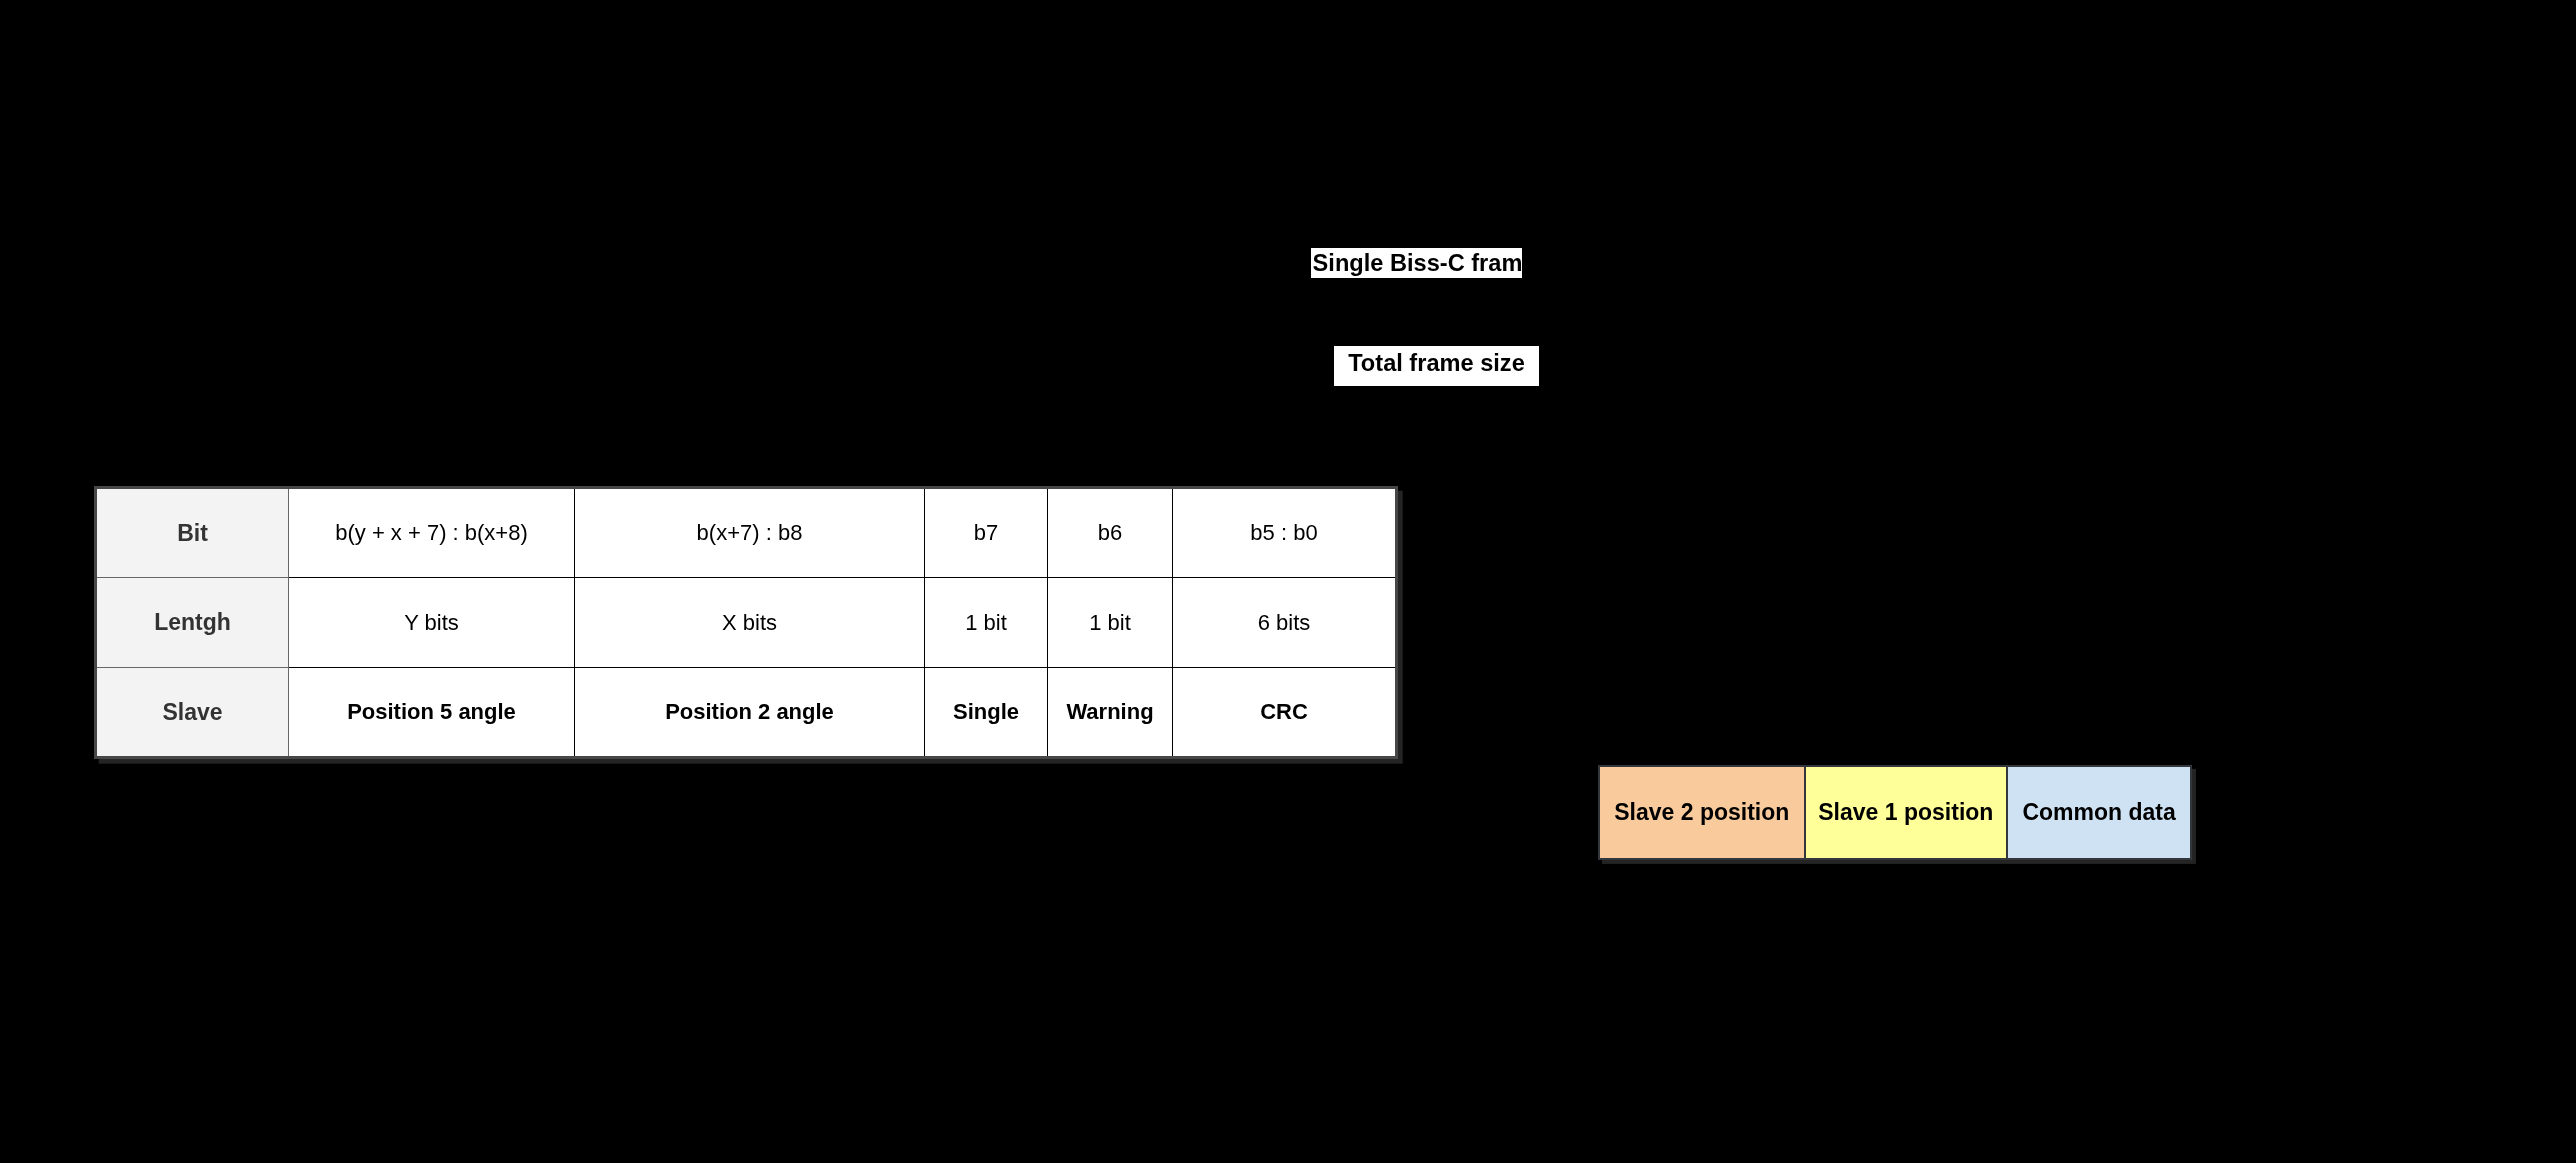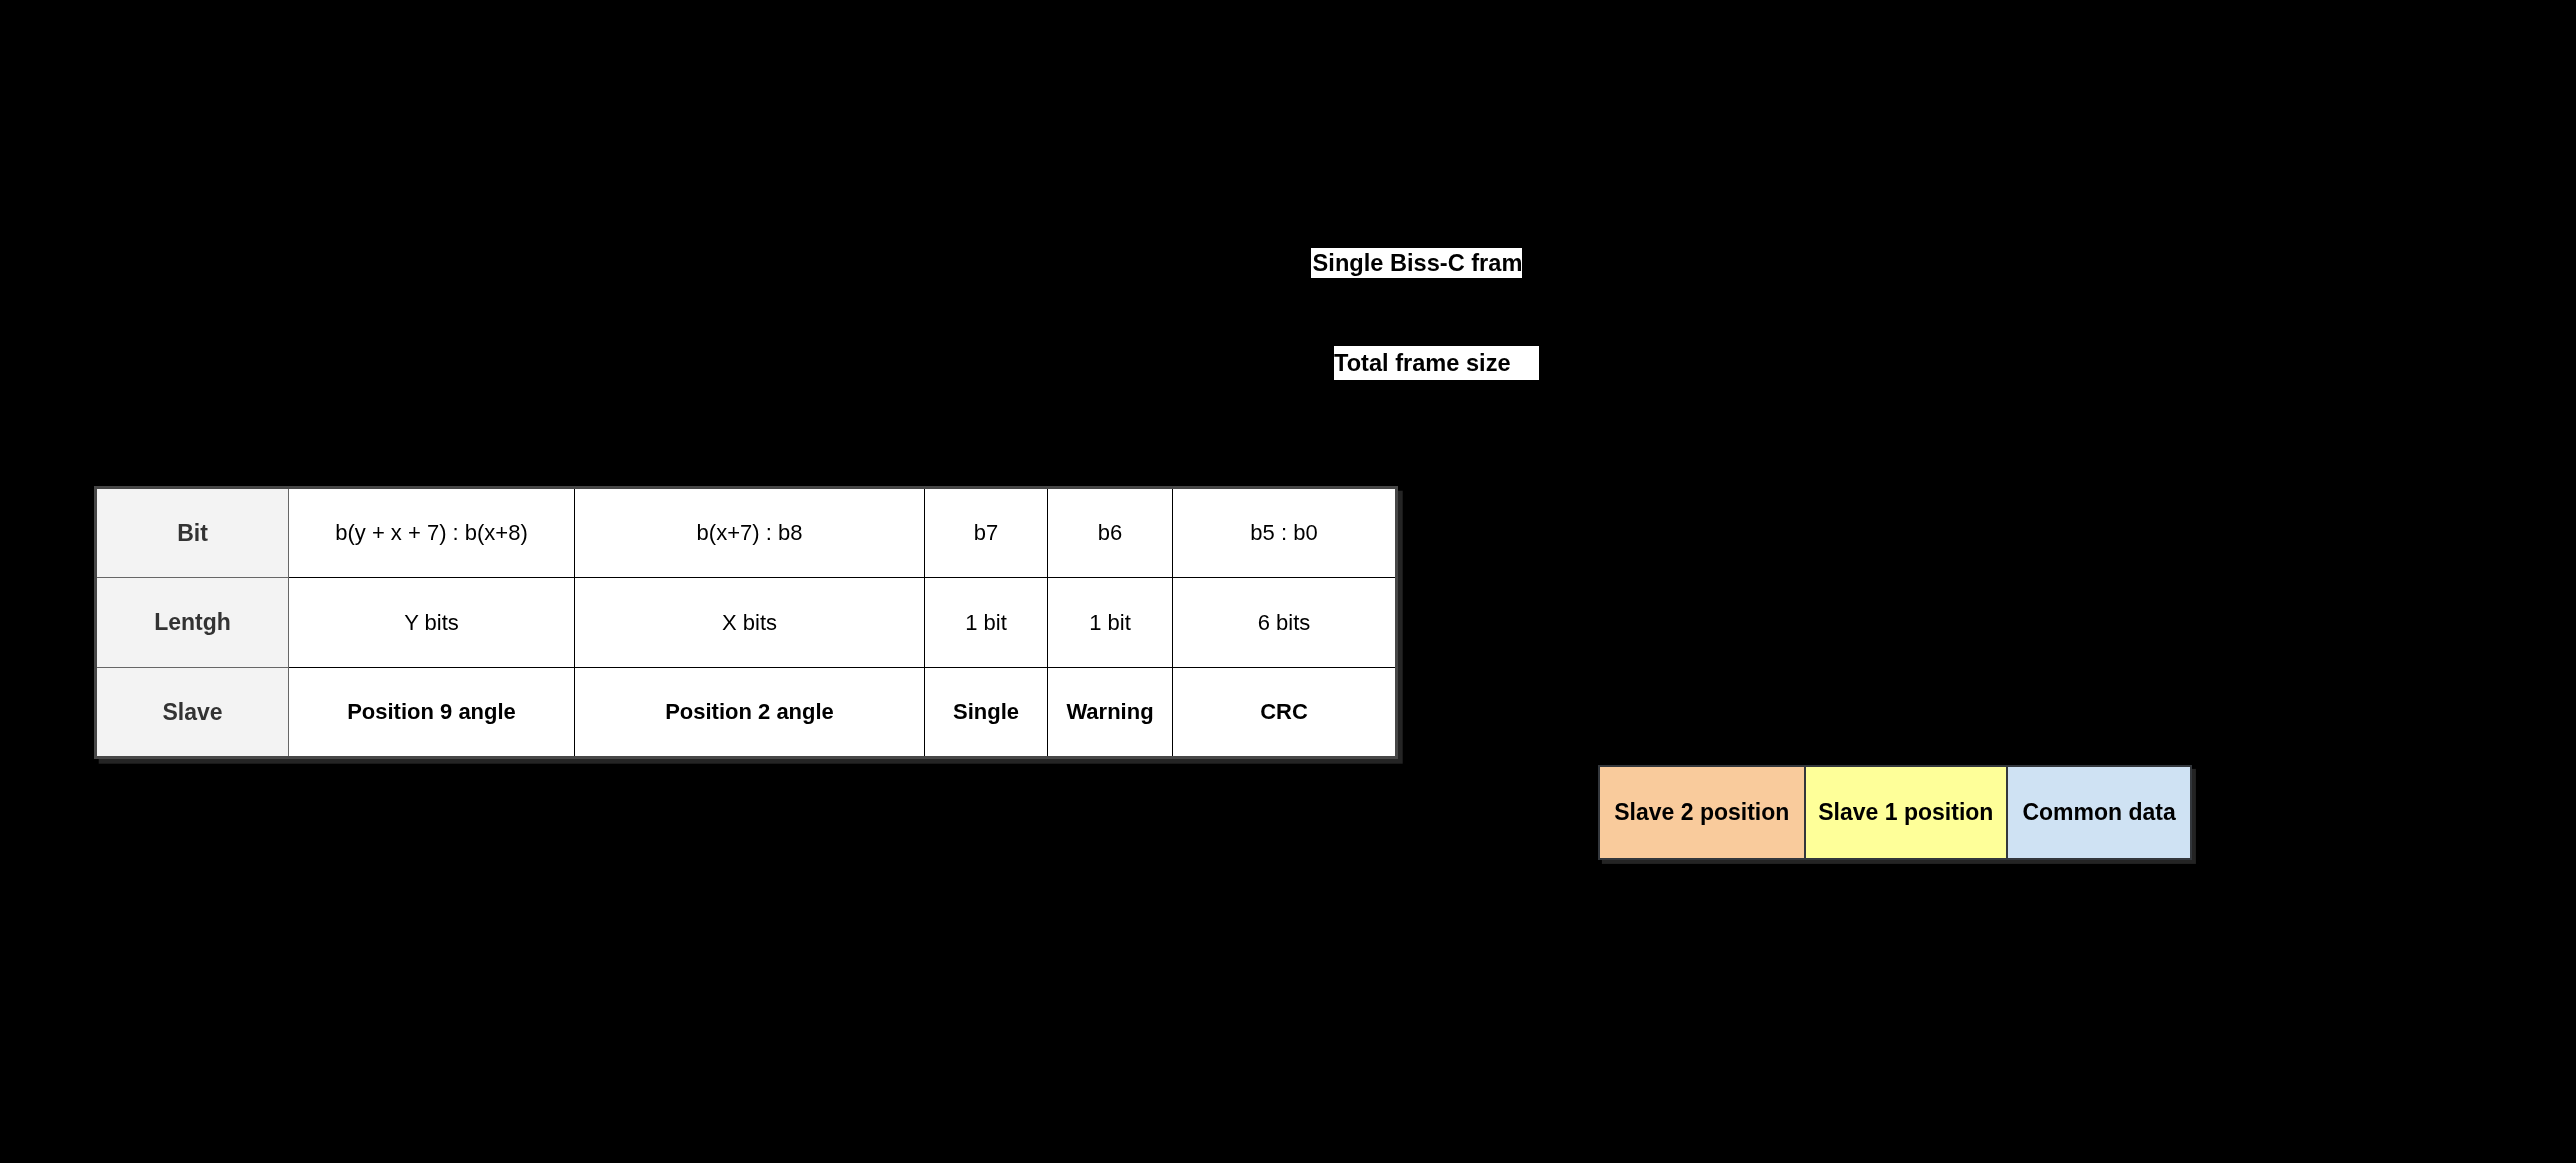--- a/index.html
+++ b/index.html
@@ -37,21 +37,21 @@
     font-size:19.6px;font-weight:bold;color:#15171a;
   }
   .frame-cell:first-child{border-left:none;}
 
   
   .caption{
     position:absolute;background:var(--label-bg);color:var(--label-text);
     font-weight:bold;font-size:23.6px;white-space:nowrap;overflow:hidden;
   }
   .caption.single{left:1311px;top:248px;width:209px;height:30px;line-height:30px;padding-left:1.6px;}
-  .caption.total{left:1334px;top:346px;width:205px;height:34px;line-height:35px;}
+  .caption.total{left:1334px;top:346px;width:205px;height:40px;line-height:35px;text-align:center;}
 
   
   table.bitfield{
     position:absolute;left:94px;top:486px;
     border-collapse:collapse;background:#ffffff;
     border:3.1px solid var(--table-outer-border);
     box-shadow:4.7px 4.7px 0 rgba(90,90,90,.4);
     padding-left:17px;
   }
   table.bitfield td,table.bitfield th{
@@ -114,21 +114,21 @@
       <tr>
         <th>Lentgh</th>
         <td>Y bits</td>
         <td>X bits</td>
         <td>1 bit</td>
         <td>1 bit</td>
         <td>6 bits</td>
       </tr>
       <tr class="bold-row">
         <th>Slave</th>
-        <td>Position 9 angle</td>
+        <td>Position 5 angle</td>
         <td>Position 2 angle</td>
         <td>Single</td>
         <td>Warning</td>
         <td>CRC</td>
       </tr>
     </tbody>
   </table>
 
   <div class="legend">
     <div class="legend-cell slave2">Slave 2 position</div>

